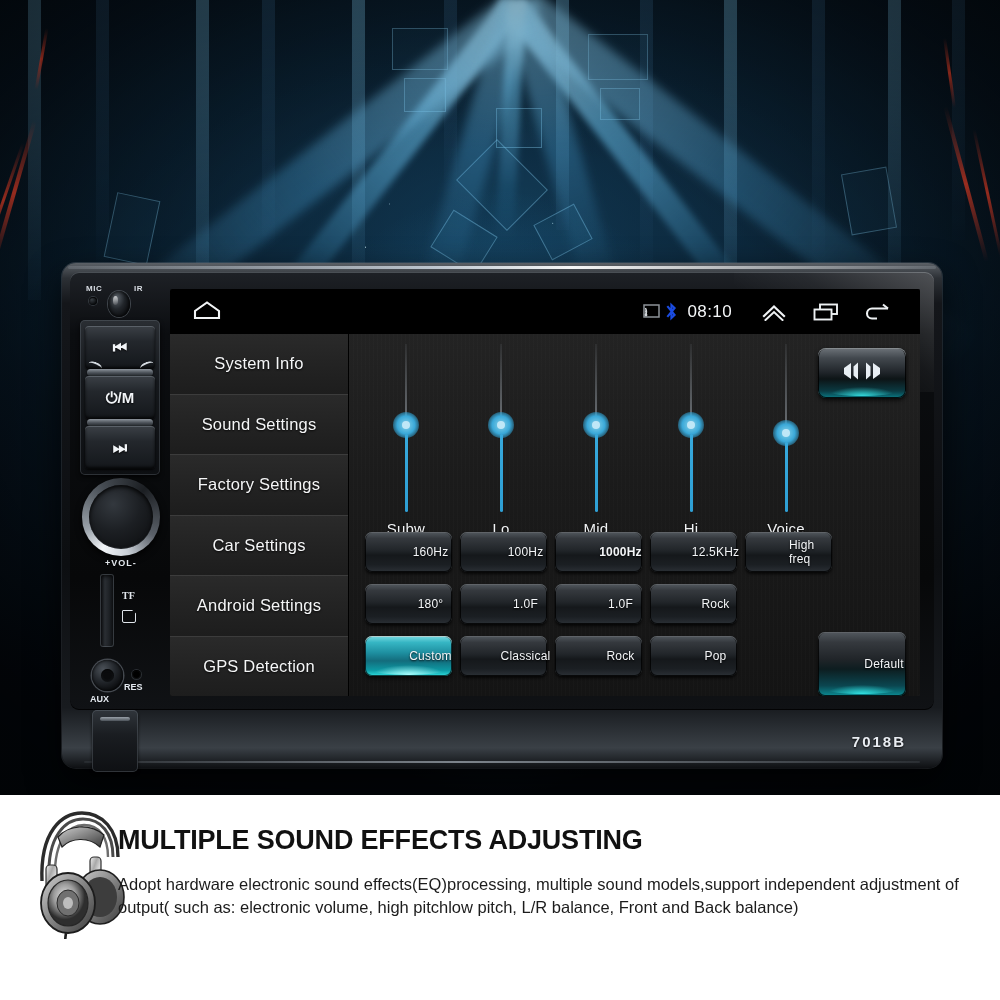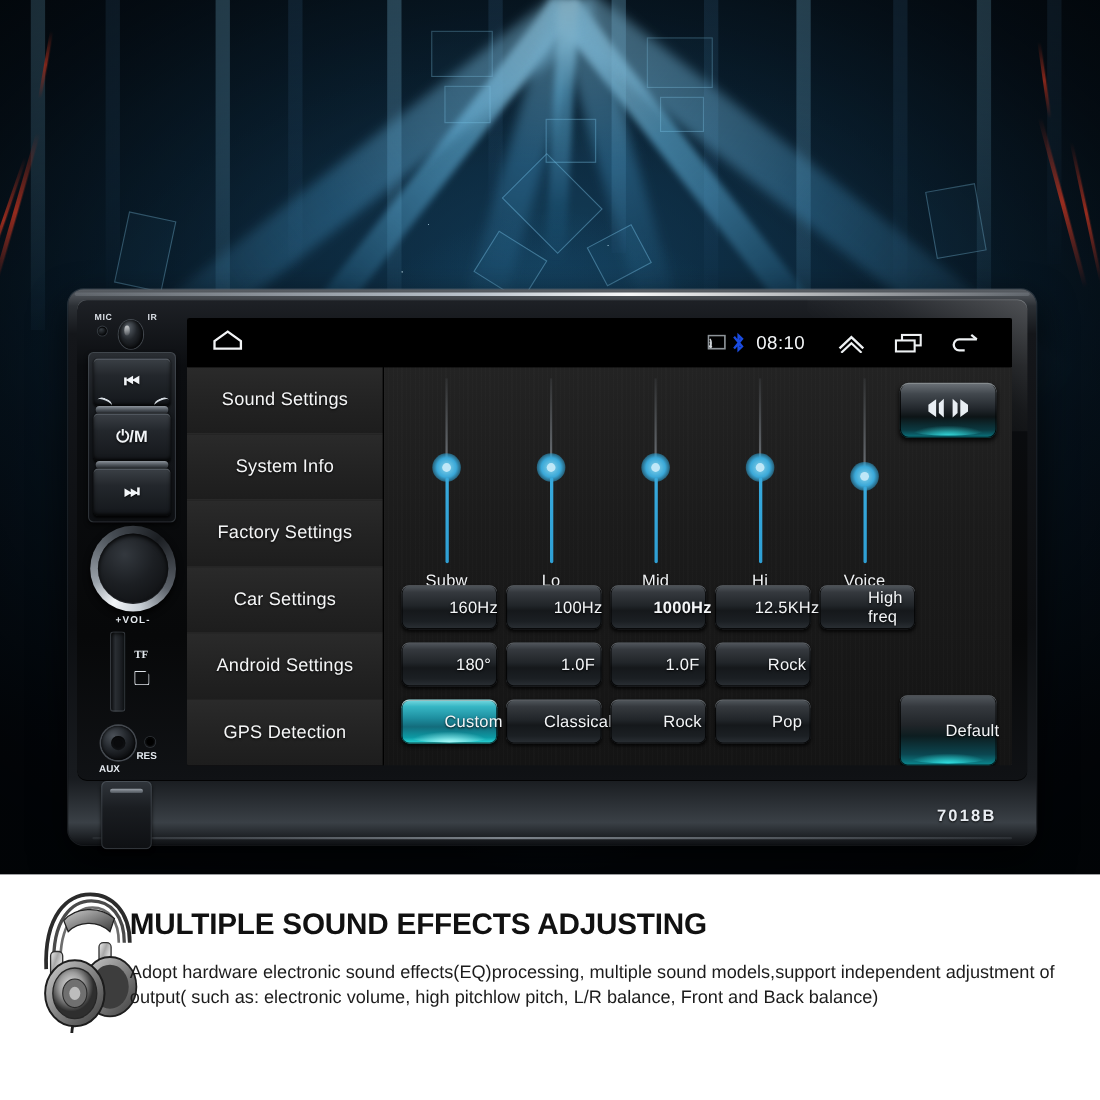--- a/index.html
+++ b/index.html
@@ -299,21 +299,21 @@
     background: radial-gradient(ellipse at 50% 100%, rgba(60,235,235,0.85), rgba(20,180,190,0.0) 72%);
   }
 
   
   .btn-rows { position:absolute; left:0; right:0; top:190px; bottom:0; }
   .pbtn {
     position:absolute; height:40px; border-radius:7px;
     background: linear-gradient(180deg, #52585e 0%, #35393e 16%, #212529 46%, #15181b 58%, #1b1f23 82%, #2b3035 100%);
     box-shadow: inset 0 1px 0 rgba(205,215,225,0.42), inset 0 0 0 1px rgba(0,0,0,0.8), 0 2px 3px rgba(0,0,0,0.75);
     display:flex; align-items:center; justify-content:center;
-    color:#f3f5f7; font-size:15px; letter-spacing:0.2px;
+    color:#f3f5f7; font-size:12px; letter-spacing:0.2px;
     text-shadow: 0 1px 2px rgba(0,0,0,0.9);
     padding-left: 44px;
   }
   .pbtn.glow::after {
     content:""; position:absolute; left:10%; right:10%; bottom:2px; height:9px; border-radius:50%;
     background: radial-gradient(ellipse at 50% 100%, rgba(55,235,235,0.9), rgba(20,180,190,0.0) 72%);
   }
   .pbtn.glow {
     background: linear-gradient(180deg, #52585e 0%, #35393e 16%, #212529 42%, #0d1d20 58%, #0b4650 84%, #0b8b93 100%);
   }
@@ -476,22 +476,22 @@
                 <path d="M25 6.5 L9 6.5 A5 5 0 0 0 9 16.5 L14 16.5" fill="none" stroke="#eef1f3" stroke-width="2.1" stroke-linecap="butt"></path>
                 <path d="M25 6.5 L20 2.5" fill="none" stroke="#eef1f3" stroke-width="2.1" stroke-linecap="butt"></path>
               </svg>
             </div>
           </div>
         </div>
 
         <div class="screen-body">
 
           <nav class="sidenav">
+            <div class="nav-item">System Info</div>
             <div class="nav-item">Sound Settings</div>
-            <div class="nav-item">System Info</div>
             <div class="nav-item">Factory Settings</div>
             <div class="nav-item">Car Settings</div>
             <div class="nav-item">Android Settings</div>
             <div class="nav-item">GPS Detection</div>
           </nav>
 
           <section class="content">
 
             <div class="sliders">
               <div class="slider" style="left:22px;">

